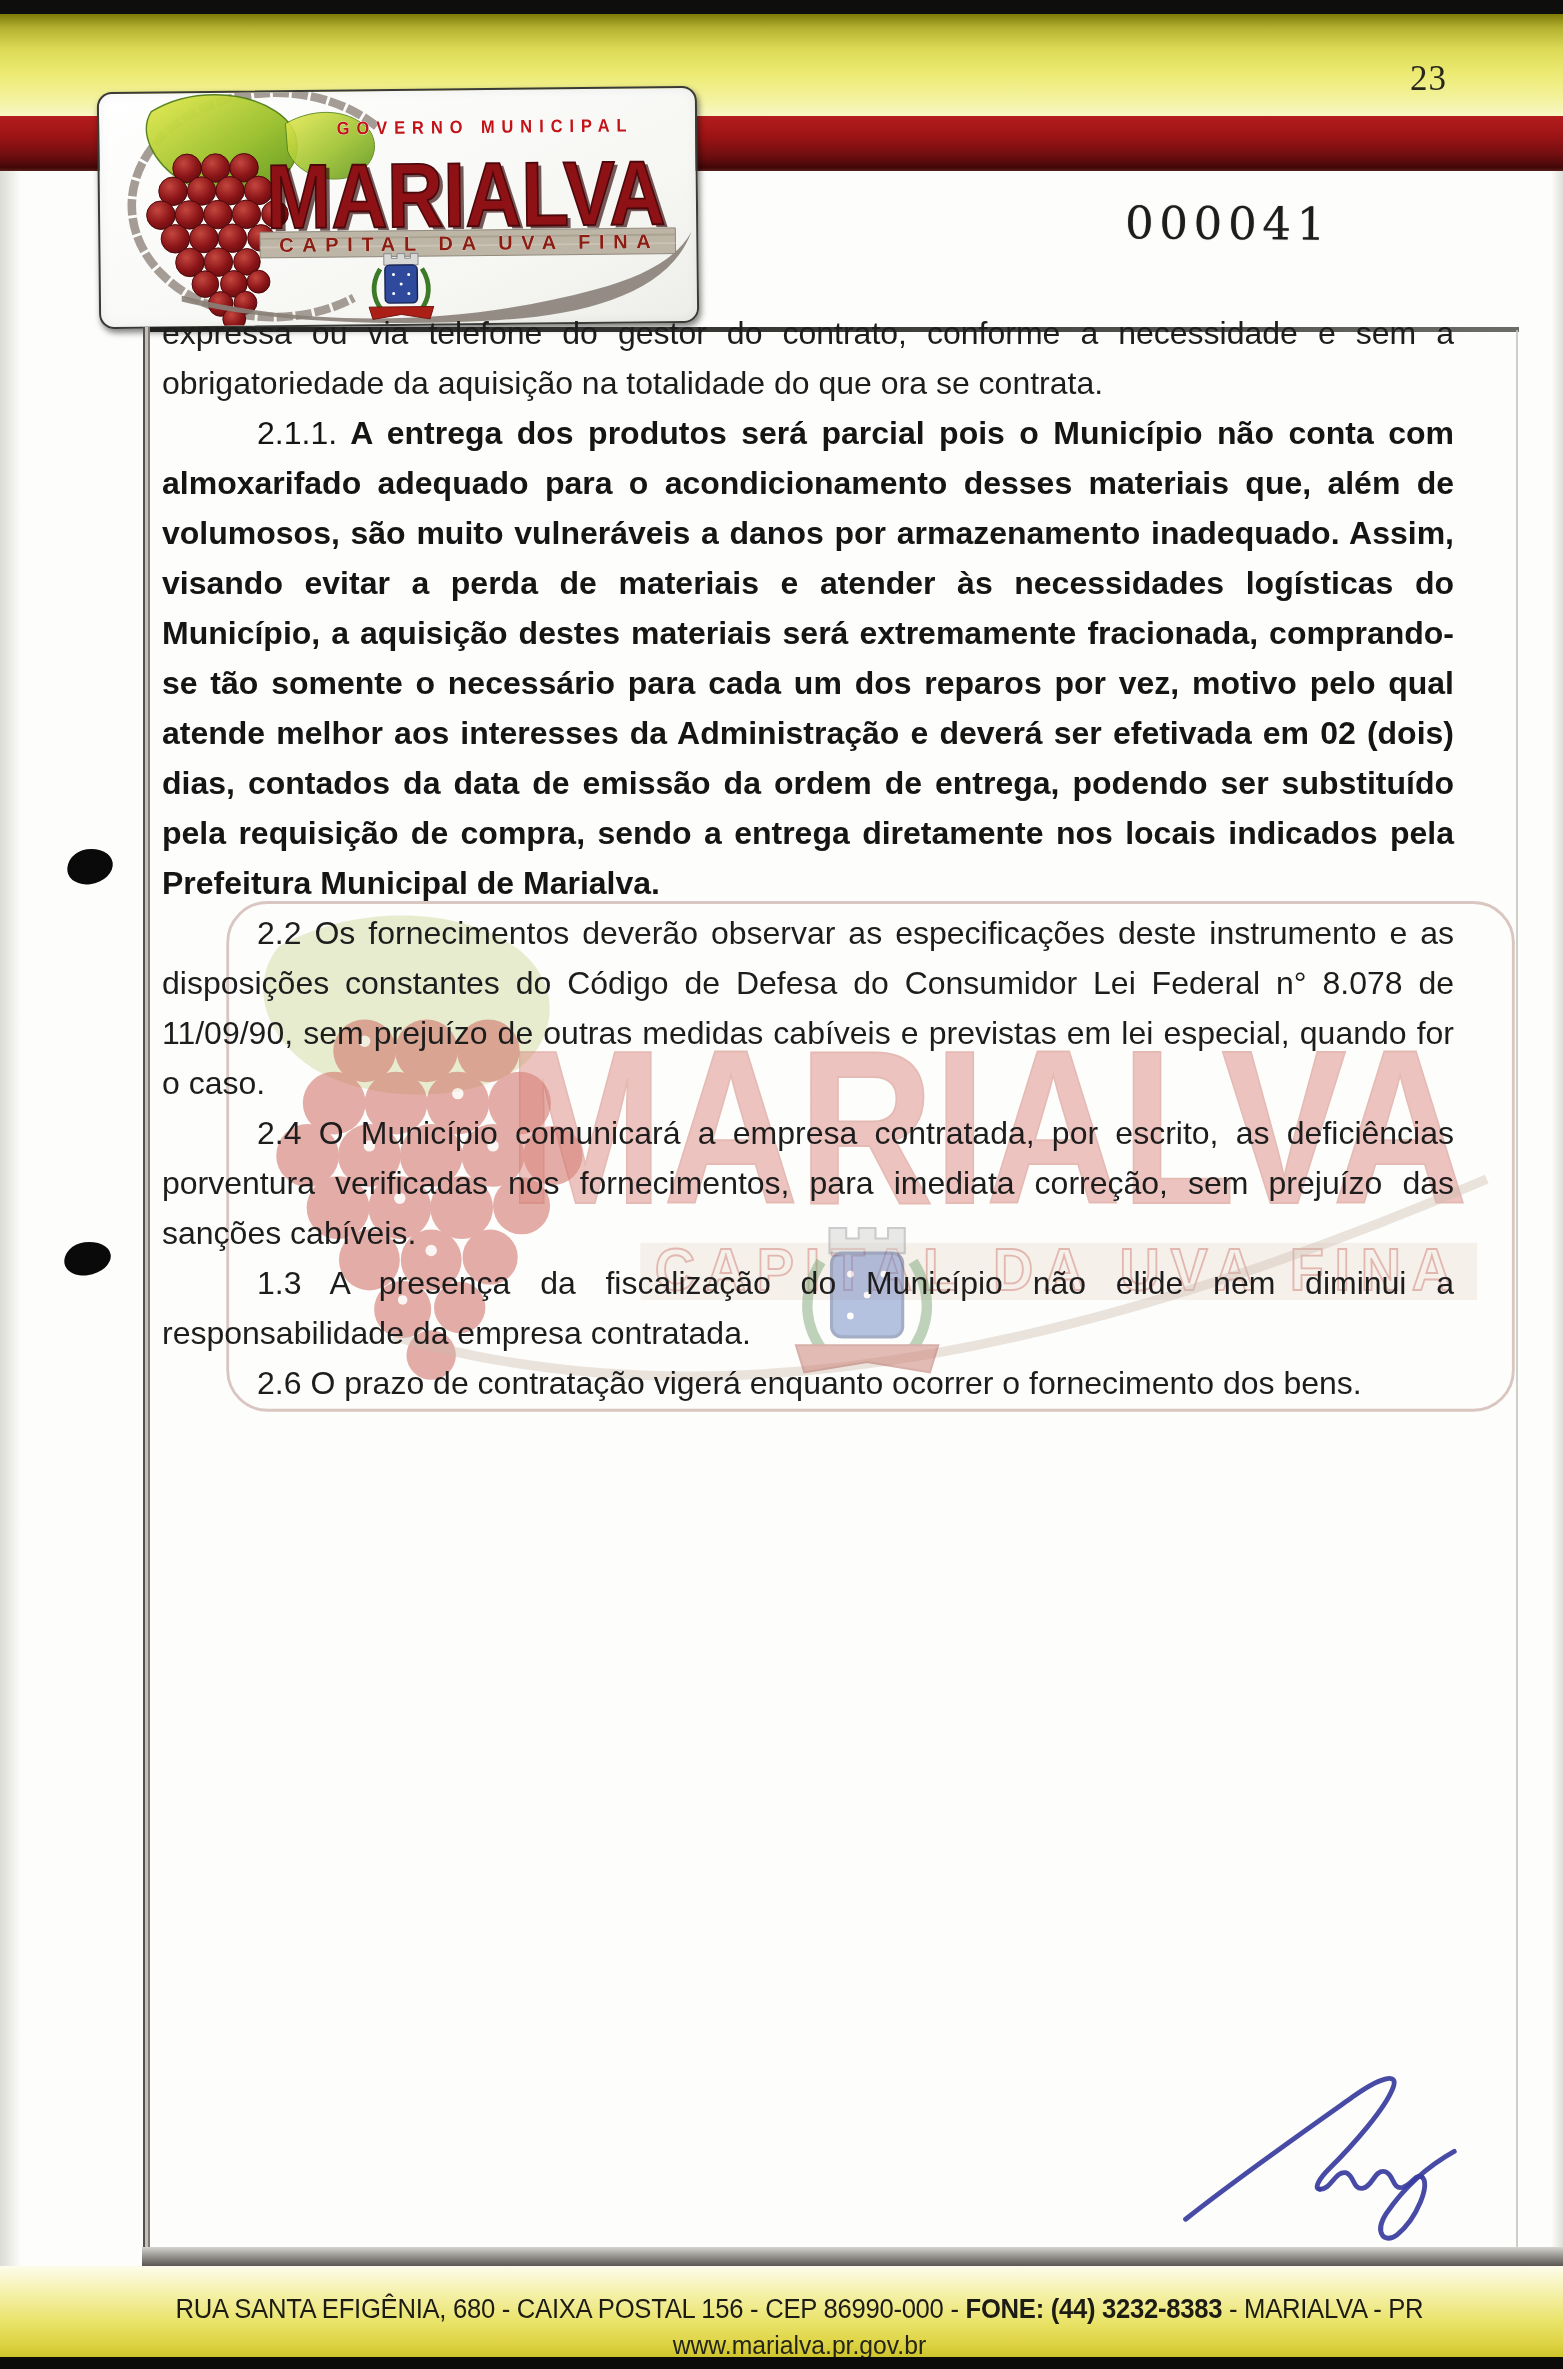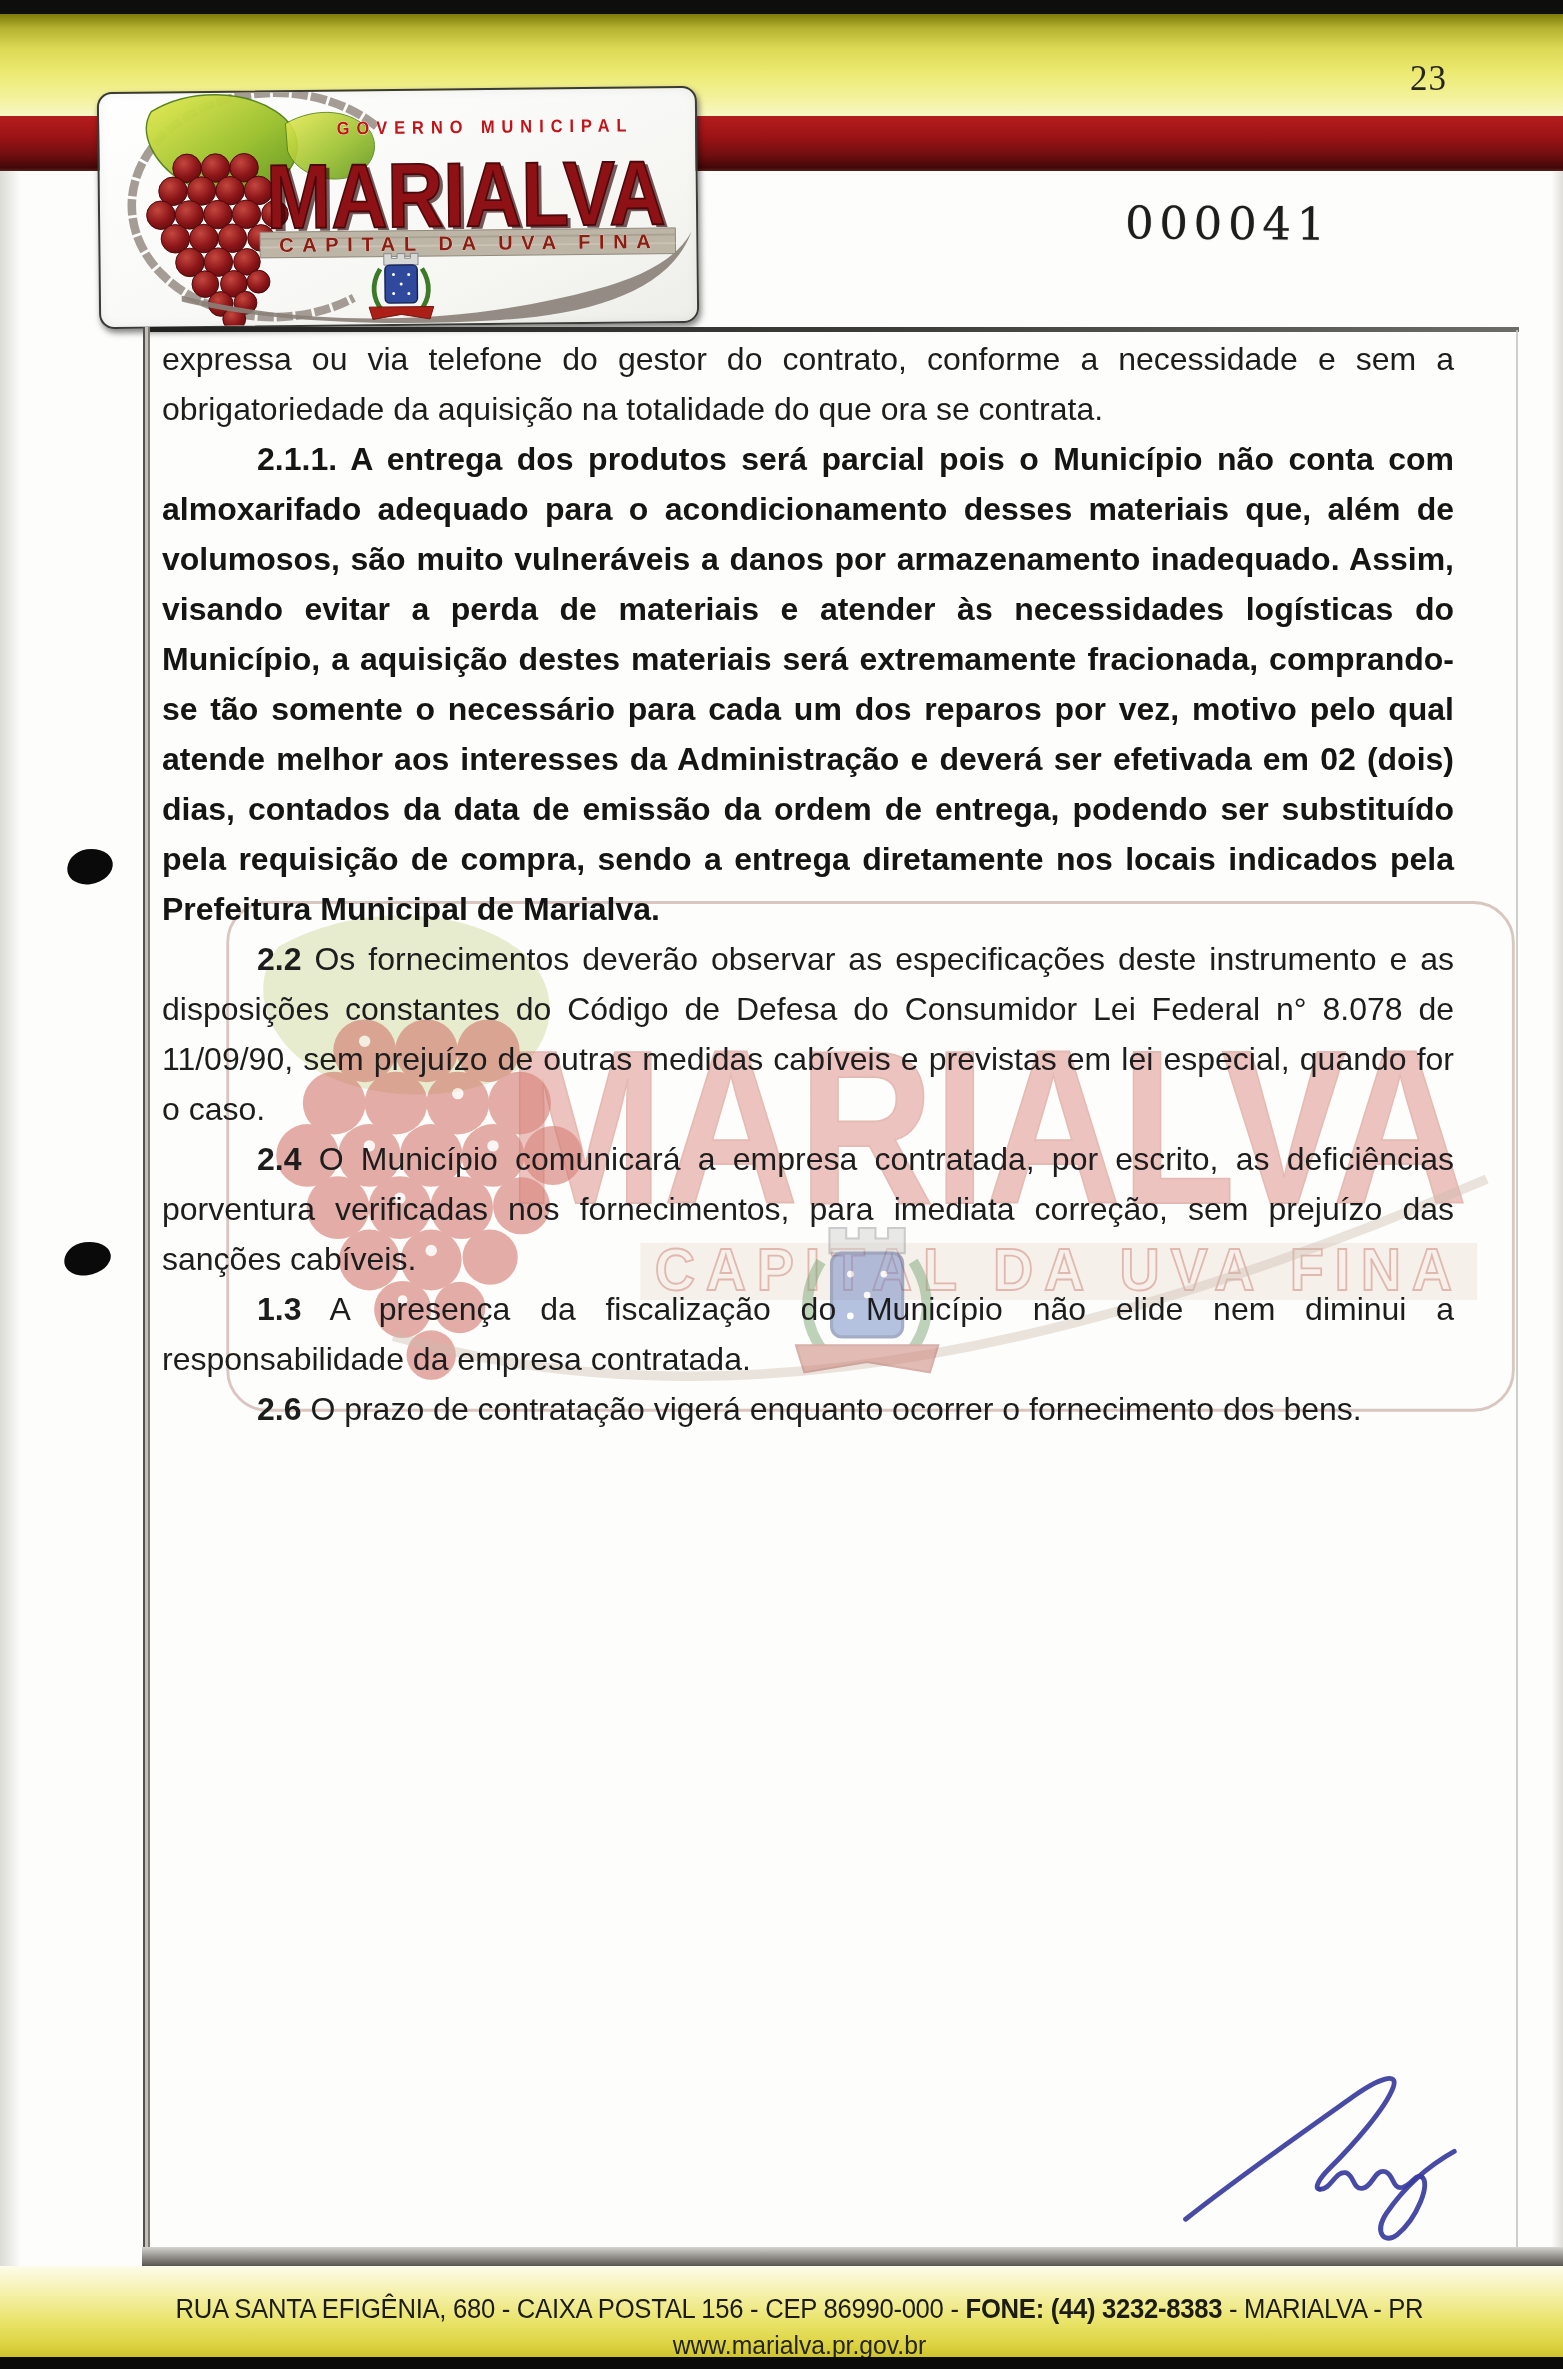--- a/index.html
+++ b/index.html
@@ -55,27 +55,27 @@
   .punch.p1{left:67px;top:849px;width:46px;height:35px;}
   .punch.p2{left:64px;top:1242px;width:47px;height:33px;}
 
   
   .watermark{left:222px;top:889px;width:1298px;height:529px;z-index:1;pointer-events:none;}
   .watermark svg{display:block;width:100%;height:100%;}
   .wm-city{font:700 230px "Liberation Sans",sans-serif;}
   .wm-slogan{font:700 62px "Liberation Sans",sans-serif;letter-spacing:12px;}
 
   
-  .doc-text{left:162px;top:334px;width:1292px;z-index:2;
+  .doc-text{left:162px;top:308px;width:1292px;z-index:2;
     font-size:32px;line-height:50px;color:#1d1d1d;text-align:justify;}
   .doc-text p{margin:0;}
   .doc-text p.indent{text-indent:95px;}
   .doc-text p.spaced{}
   .doc-text p.emphasis{font-weight:700;color:#151515;}
-  .doc-text b{font-weight:700;}
+  .doc-text b{font-weight:400;}
 
   
   .signature{left:1172px;top:2066px;width:291px;height:194px;}
   .signature svg{display:block;width:100%;height:100%;}
   .signature path{stroke:var(--sig-blue);stroke-width:5;fill:none;
     stroke-linecap:round;stroke-linejoin:round;opacity:.92;}
 
   
   .footer-band{left:0;top:2266px;width:1564px;height:91px;
     background:linear-gradient(180deg,#fdfcea 0%,#f4f0a6 32%,#e9e368 62%,#ddd343 86%,#cdc32b 100%);}

